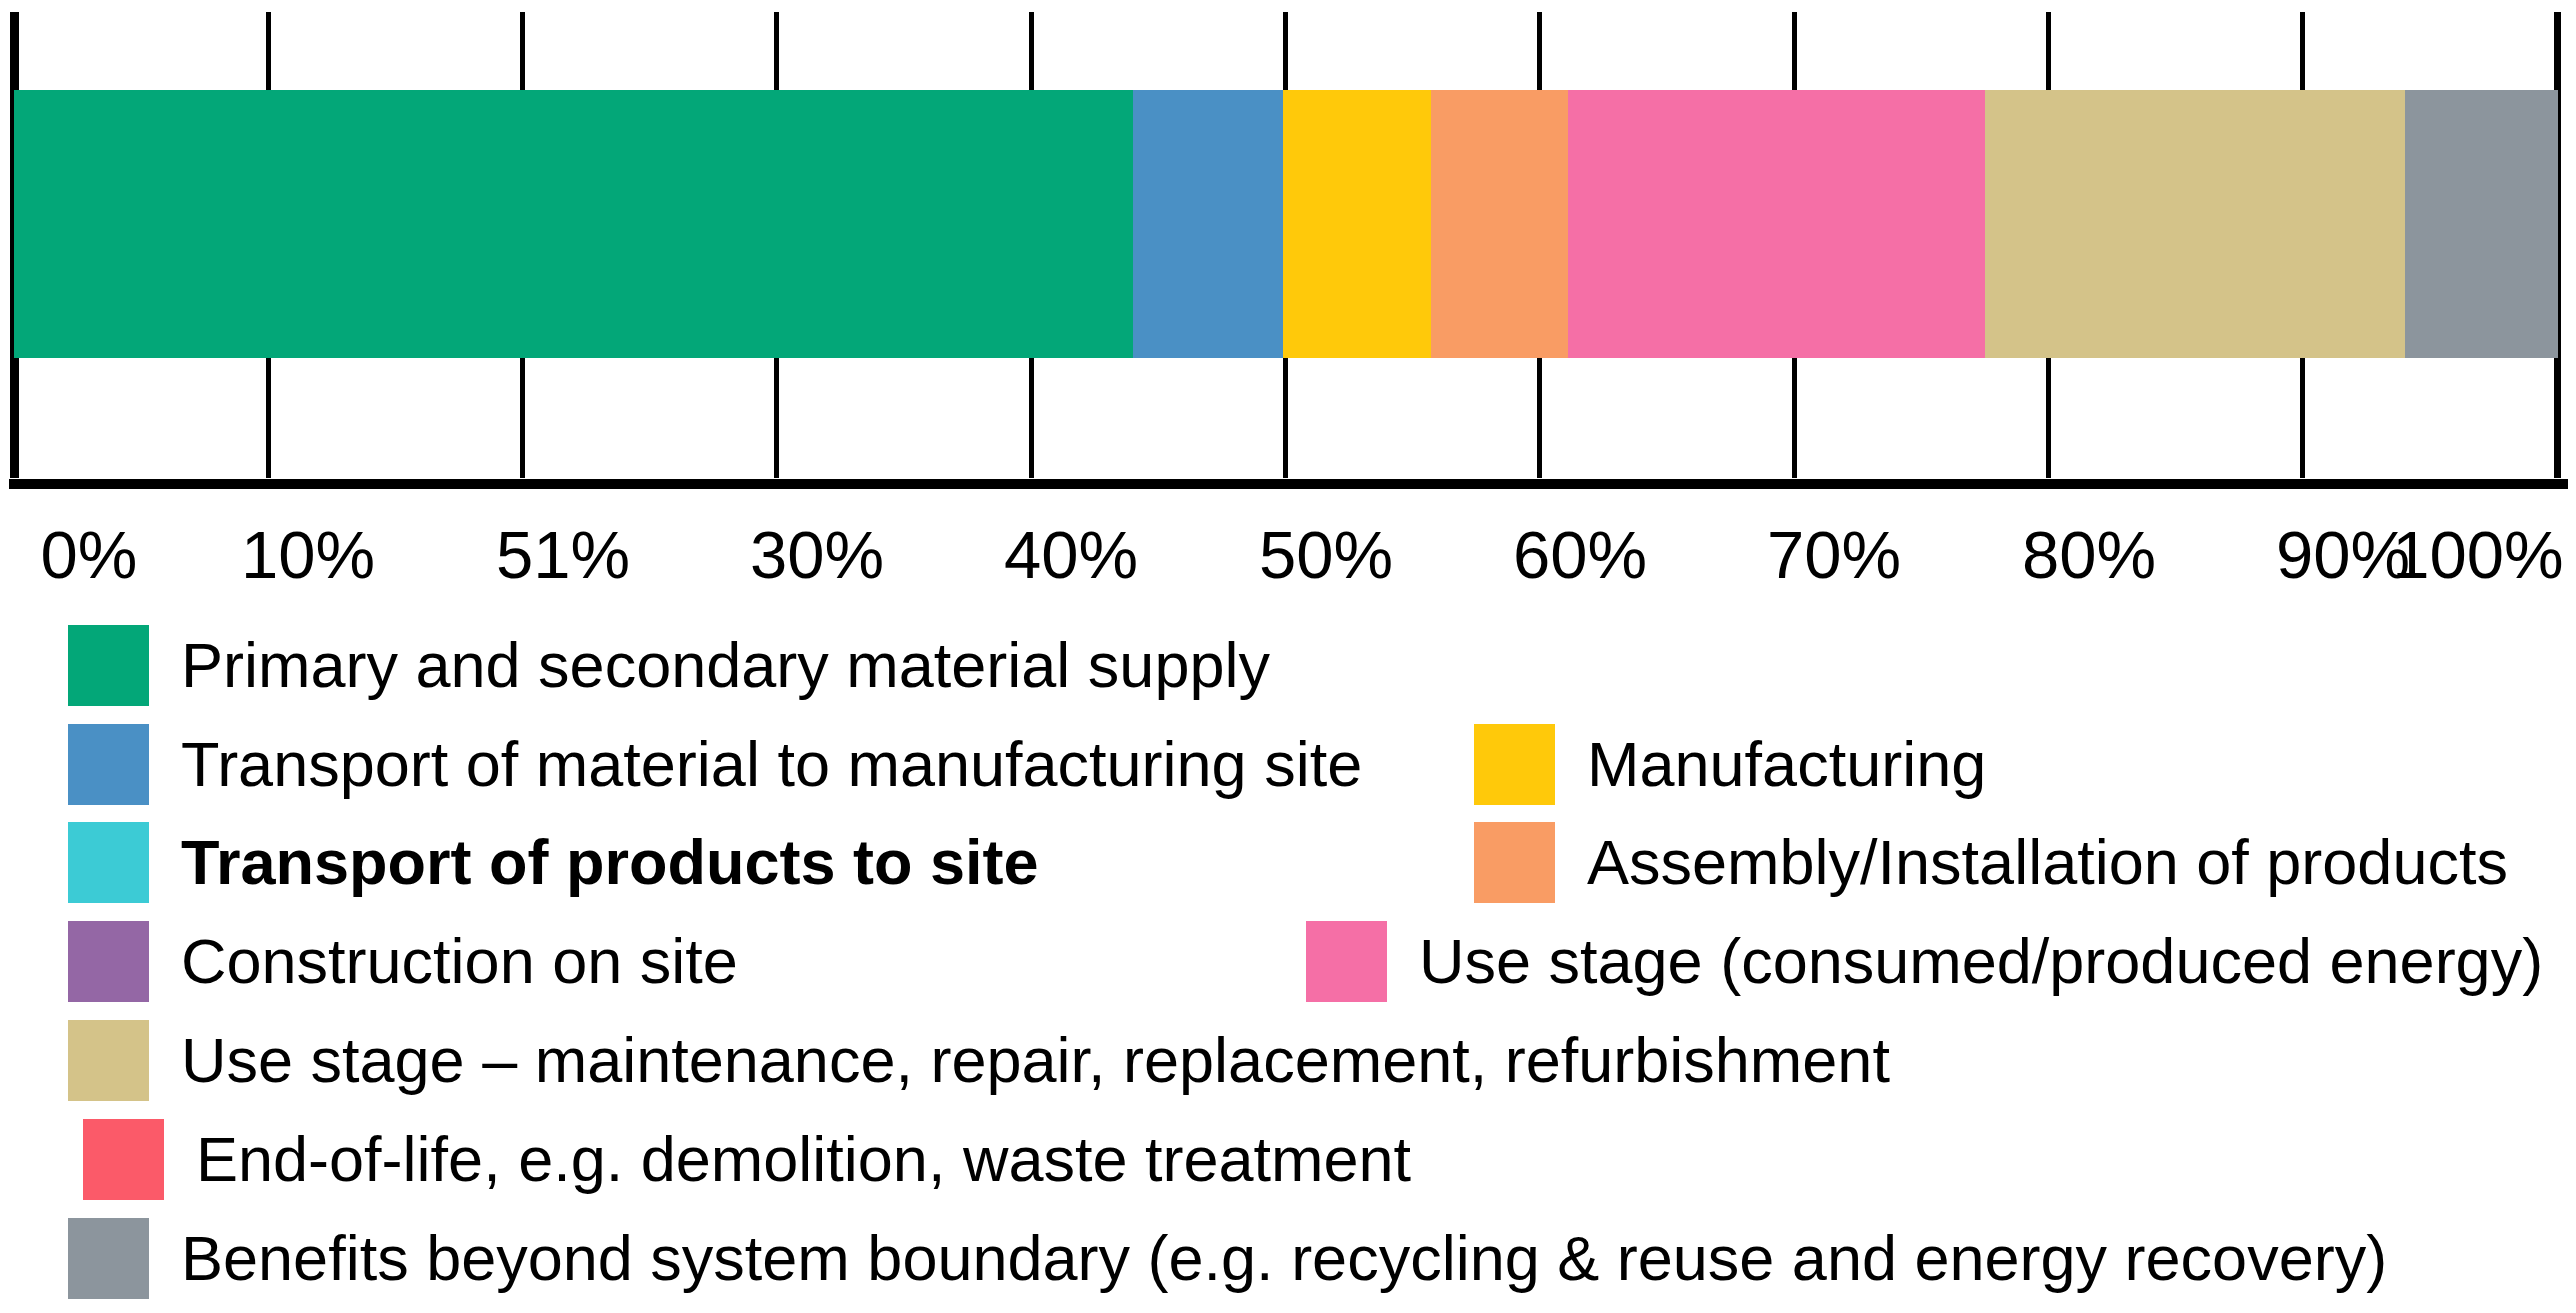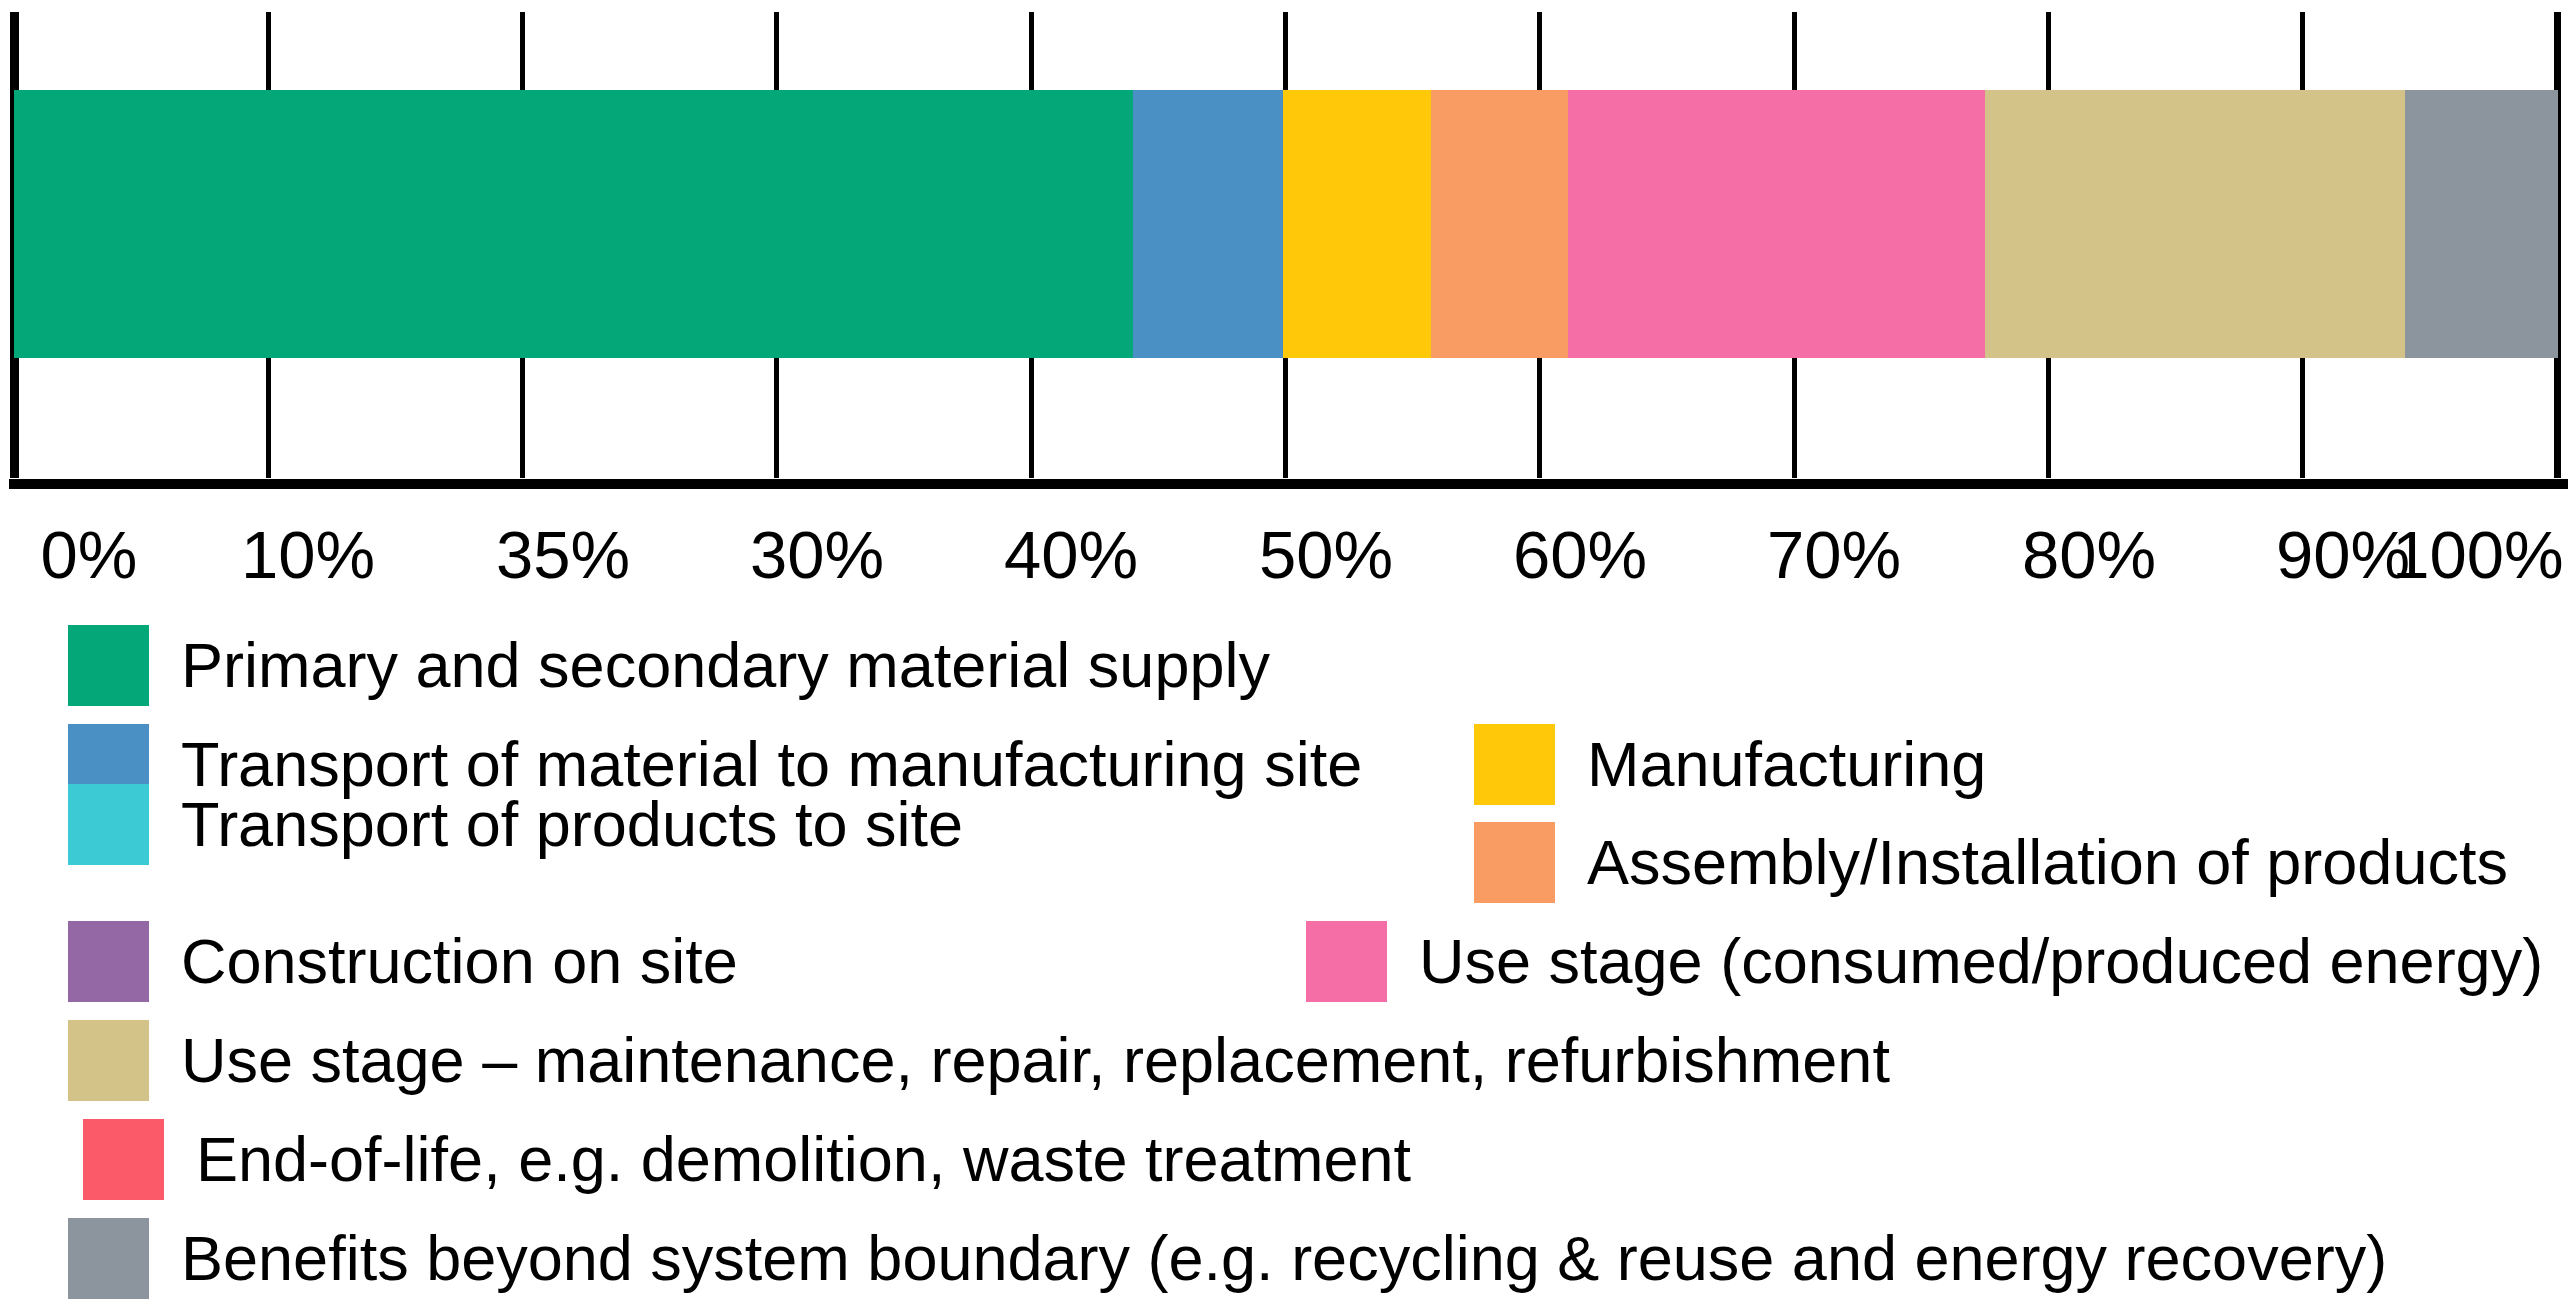--- a/index.html
+++ b/index.html
@@ -57,21 +57,21 @@
       <div class="seg" style="width: 0px; background: rgb(148, 103, 165);"></div>
       <div class="seg" style="width: 417px; background: rgb(245, 111, 166);"></div>
       <div class="seg" style="width: 420px; background: rgb(212, 195, 137);"></div>
       <div class="seg" style="width: 0px; background: rgb(251, 90, 105);"></div>
       <div class="seg" style="width: 153px; background: rgb(140, 149, 157);"></div>
     </div>
   <div class="axis-line"></div>
   <div id="tick-labels">
       <div class="tick-label" style="left: 89px;">0%</div>
       <div class="tick-label" style="left: 308px;">10%</div>
-      <div class="tick-label" style="left: 563px;">35%</div>
+      <div class="tick-label" style="left: 563px;">51%</div>
       <div class="tick-label" style="left: 817px;">30%</div>
       <div class="tick-label" style="left: 1071px;">40%</div>
       <div class="tick-label" style="left: 1326px;">50%</div>
       <div class="tick-label" style="left: 1580px;">60%</div>
       <div class="tick-label" style="left: 1834px;">70%</div>
       <div class="tick-label" style="left: 2089px;">80%</div>
       <div class="tick-label" style="left: 2343px;">90%</div>
       <div class="tick-label" style="left: 2478px;">100%</div>
     </div>
 </div>
@@ -82,21 +82,21 @@
       <div class="legend-label">Primary and secondary material supply</div>
     </div>
     <div class="legend-item" style="left: 68px; top: 724px;">
       <div class="swatch" style="background: rgb(74, 144, 197);"></div>
       <div class="legend-label">Transport of material to manufacturing site</div>
     </div>
     <div class="legend-item" style="left: 1474px; top: 724px;">
       <div class="swatch" style="background: rgb(255, 201, 10);"></div>
       <div class="legend-label">Manufacturing</div>
     </div>
-    <div class="legend-item" style="left: 68px; top: 784px;">
+    <div class="legend-item" style="left: 68px; top: 822px; font-weight: bold;">
       <div class="swatch" style="background: rgb(60, 203, 213);"></div>
       <div class="legend-label">Transport of products to site</div>
     </div>
     <div class="legend-item" style="left: 1474px; top: 822px; justify-content: flex-end;">
       <div class="swatch" style="background: rgb(249, 156, 100);"></div>
       <div class="legend-label">Assembly/Installation of products</div>
     </div>
     <div class="legend-item" style="left: 68px; top: 921px;">
       <div class="swatch" style="background: rgb(148, 103, 165);"></div>
       <div class="legend-label">Construction on site</div>

